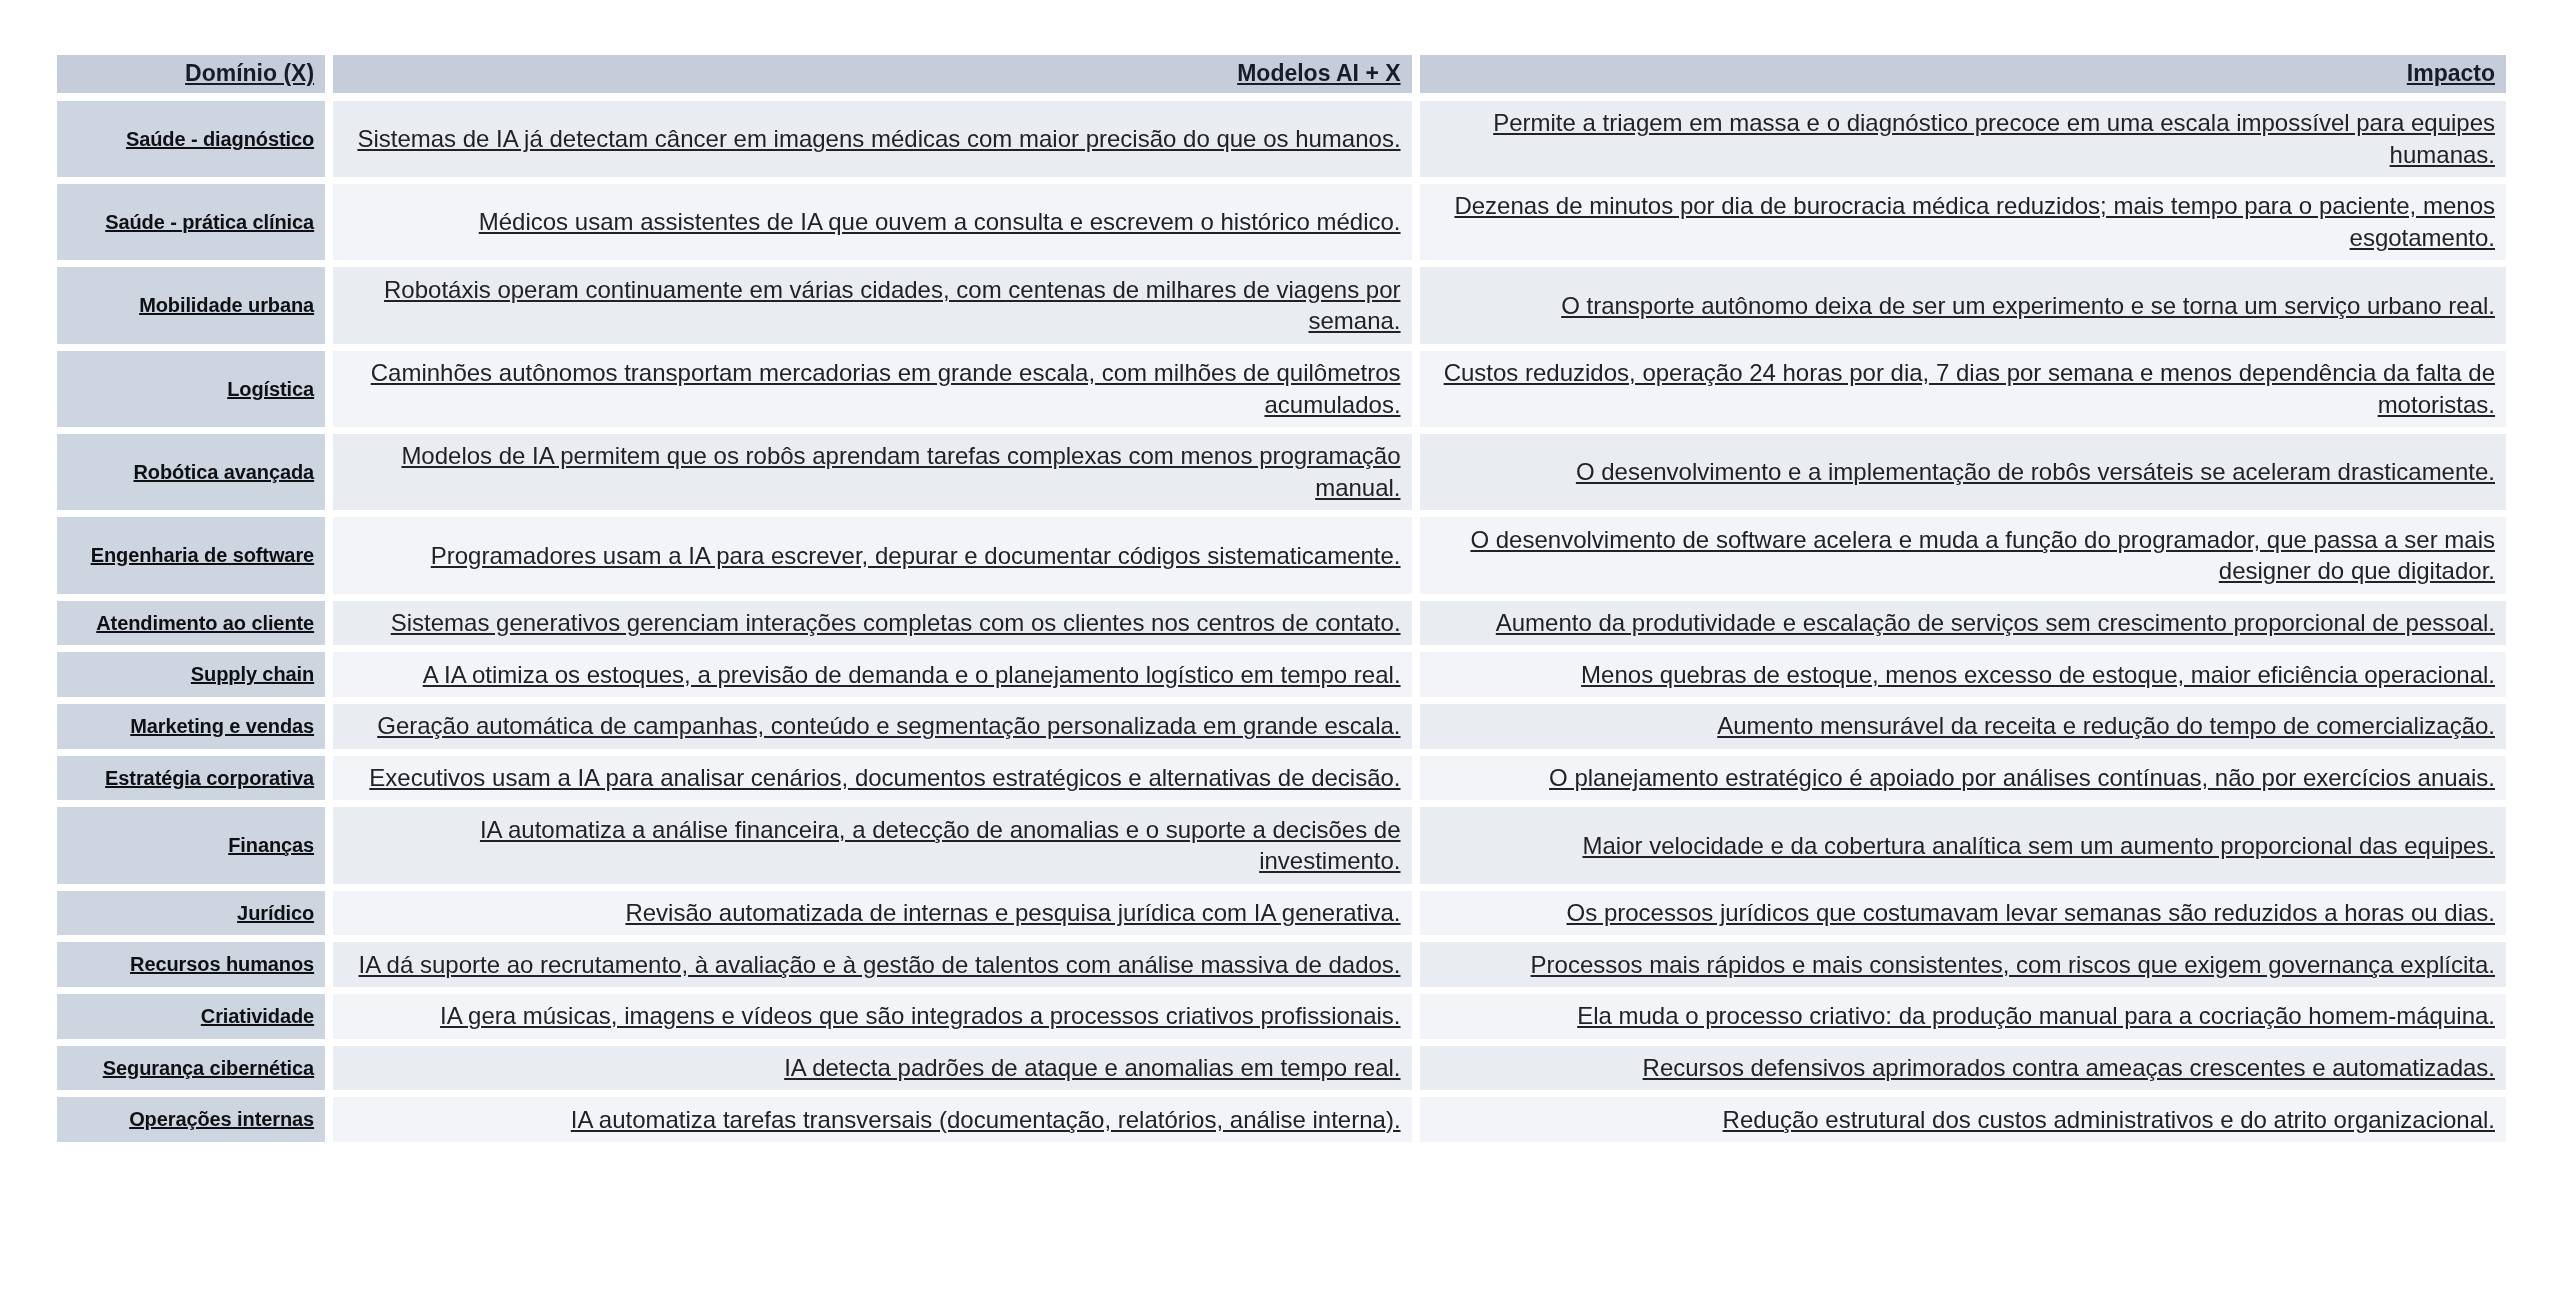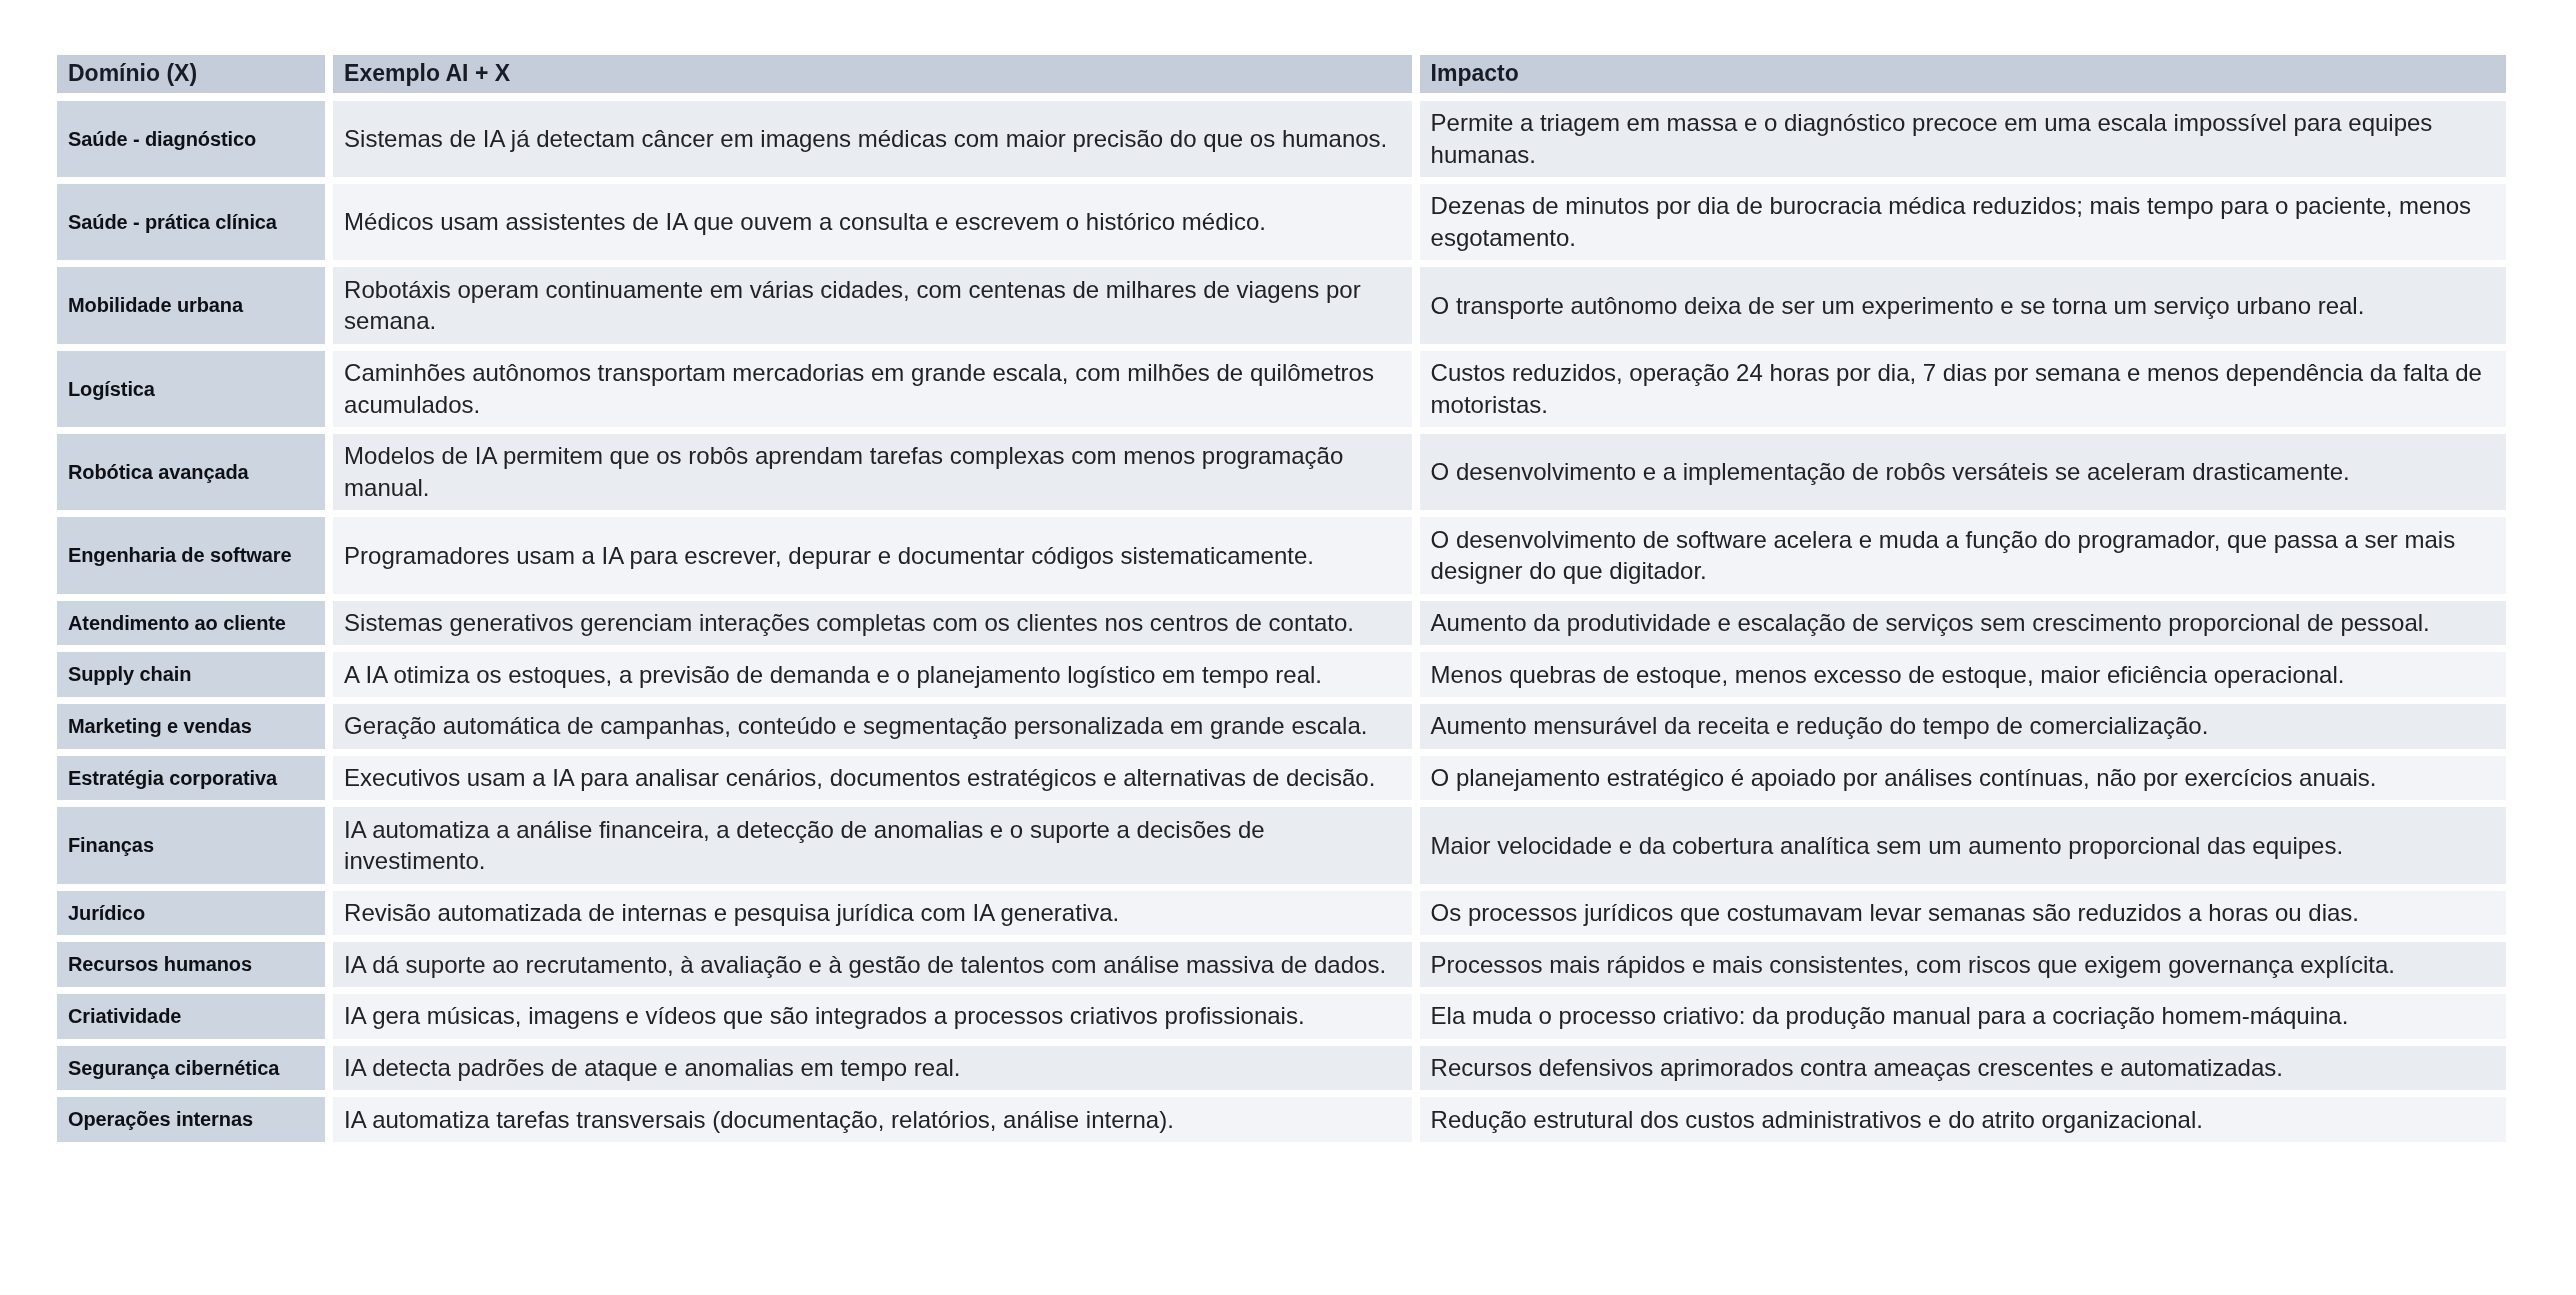--- a/index.html
+++ b/index.html
@@ -24,22 +24,23 @@
     border-spacing: 0;
     table-layout: fixed;
   }
   col.c-domain  { width: 276px; }
   col.c-example { width: 1086px; }
   col.c-impact  { width: 1086px; }
 
   th, td {
     box-sizing: border-box;
     vertical-align: middle;
-    text-align: left;
+    text-align: right;
     overflow-wrap: break-word;
+    text-decoration: underline;
   }
   th {
     background: #c4cdd9;
     color: #181c26;
     font-size: 23px;
     font-weight: bold;
     padding: 4.4px 11px;
     height: 45px;
     border-bottom: 8.7px solid #ffffff;
     line-height: 1.25;
@@ -71,21 +72,21 @@
 <div class="page">
   <table class="ai-table">
     <colgroup>
       <col class="c-domain">
       <col class="c-example">
       <col class="c-impact">
     </colgroup>
     <thead>
       <tr>
         <th>Domínio (X)</th>
-        <th>Exemplo AI + X</th>
+        <th>Modelos AI + X</th>
         <th>Impacto</th>
       </tr>
     </thead>
     <tbody>
     <tr>
       <td class="domain">Saúde - diagnóstico</td>
       <td class="body">Sistemas de IA já detectam câncer em imagens médicas com maior precisão do que os humanos.</td>
       <td class="body">Permite a triagem em massa e o diagnóstico precoce em uma escala impossível para equipes humanas.</td>
     </tr>
 

